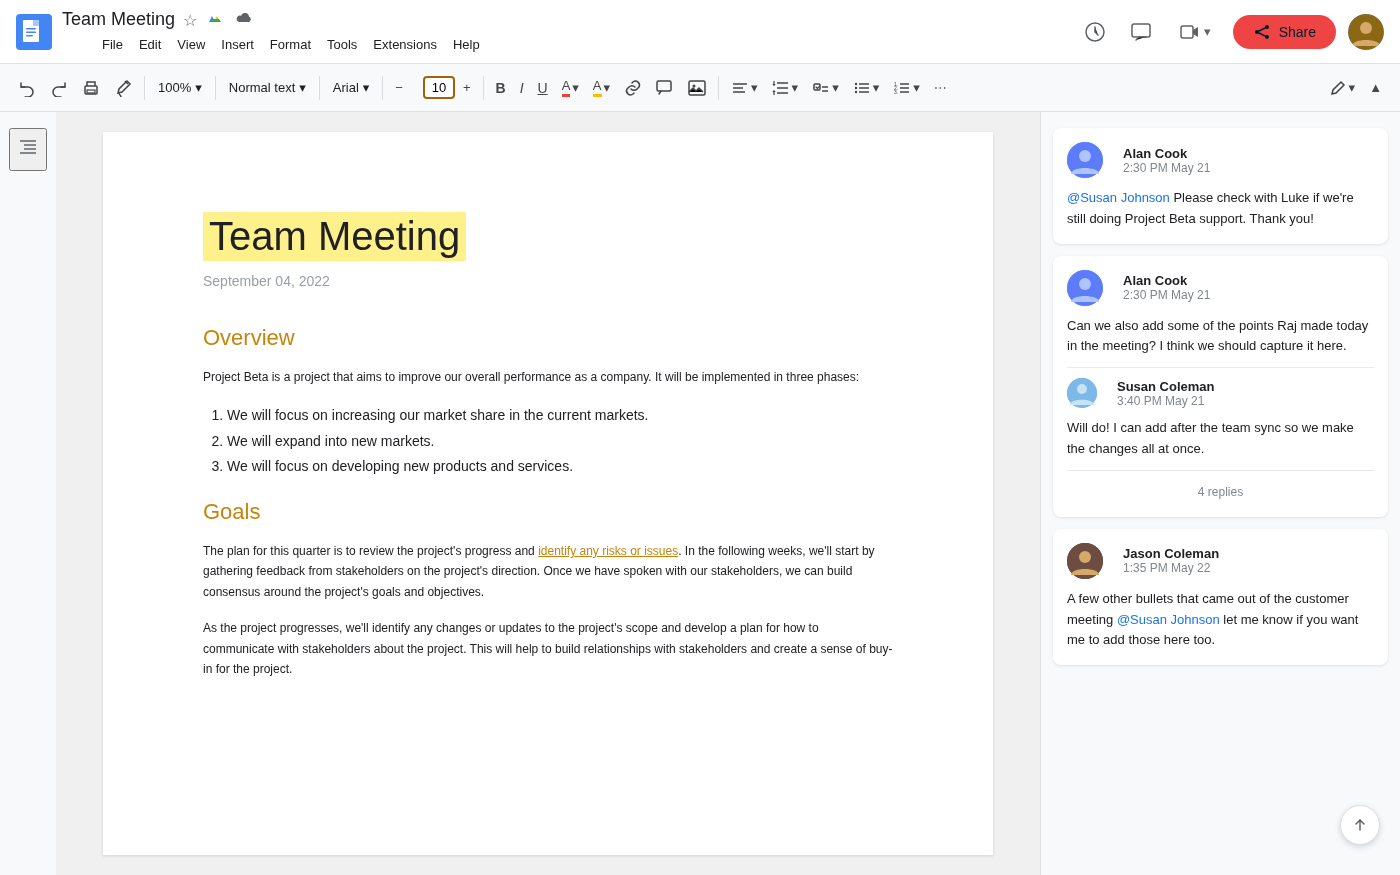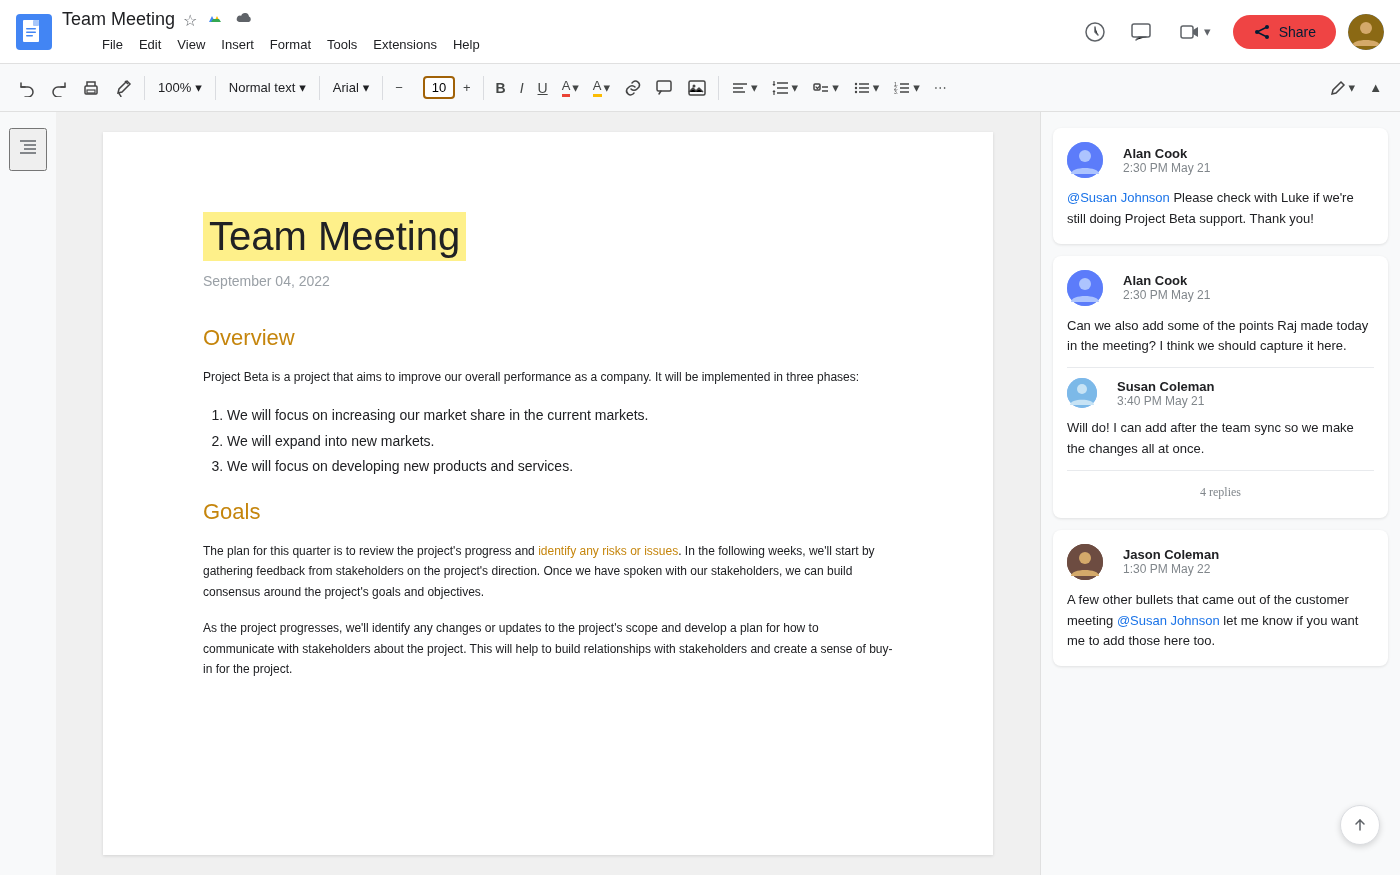--- a/index.html
+++ b/index.html
@@ -205,20 +205,21 @@
       margin-left: 24px;
       margin-bottom: 20px;
     }
     .doc-list li {
       font-size: 14px;
       color: #202124;
       line-height: 1.8;
     }
     .highlight-text {
       color: #c5850c;
+      text-decoration: underline;
     }
 
     
     .comments-panel {
       width: 360px;
       background: #f8f9fa;
       overflow-y: auto;
       padding: 16px 12px;
       display: flex;
       flex-direction: column;
@@ -273,21 +274,20 @@
     .comment-divider {
       border: none;
       border-top: 1px solid #e8eaed;
       margin: 10px 0;
     }
     .replies-label {
       text-align: center;
       font-size: 12px;
       color: #80868b;
       padding: 4px 0;
-      font-family: Liberation Serif, serif;
     }
     .reply-item {
       margin-top: 10px;
     }
 
     
     .float-btn {
       position: fixed;
       bottom: 30px;
       right: 20px;
@@ -661,21 +661,21 @@
       <div class="comment-header">
         <div class="comment-avatar jason">
           <svg width="36" height="36" viewBox="0 0 36 36">
               <circle cx="18" cy="18" r="18" fill="#6d4c41"></circle>
               <circle cx="18" cy="14" r="6" fill="#d4a96a"></circle>
               <path d="M4 32c0-8 28-8 28 0" fill="#d4a96a"></path>
             </svg>
         </div>
         <div>
           <div class="comment-author">Jason Coleman</div>
-          <div class="comment-time">1:30 PM May 22</div>
+          <div class="comment-time">1:35 PM May 22</div>
         </div>
       </div>
       <div class="comment-body">
         <span>A few other bullets that came out of the customer meeting </span><span class="comment-mention">@Susan Johnson</span><span> let me know if you want me to add those here too.</span>
       </div>
     </div>
 
   </div>
 </div>
 

